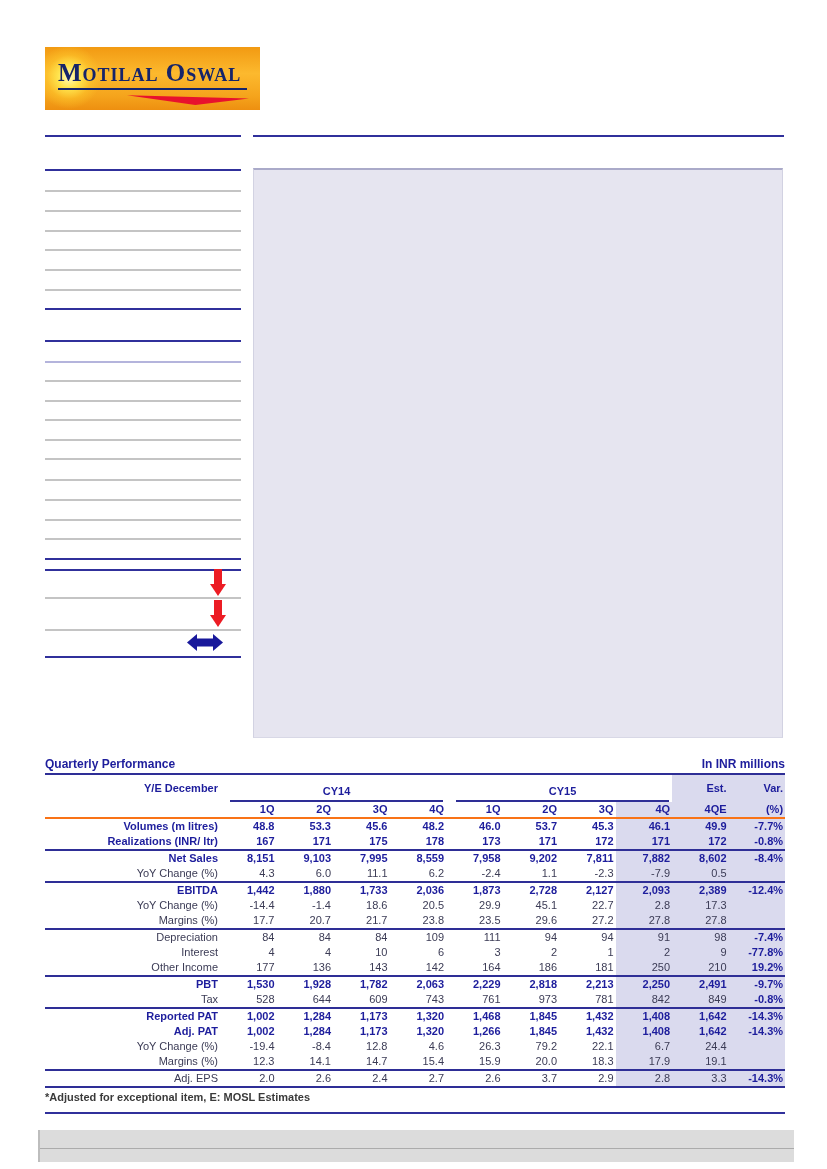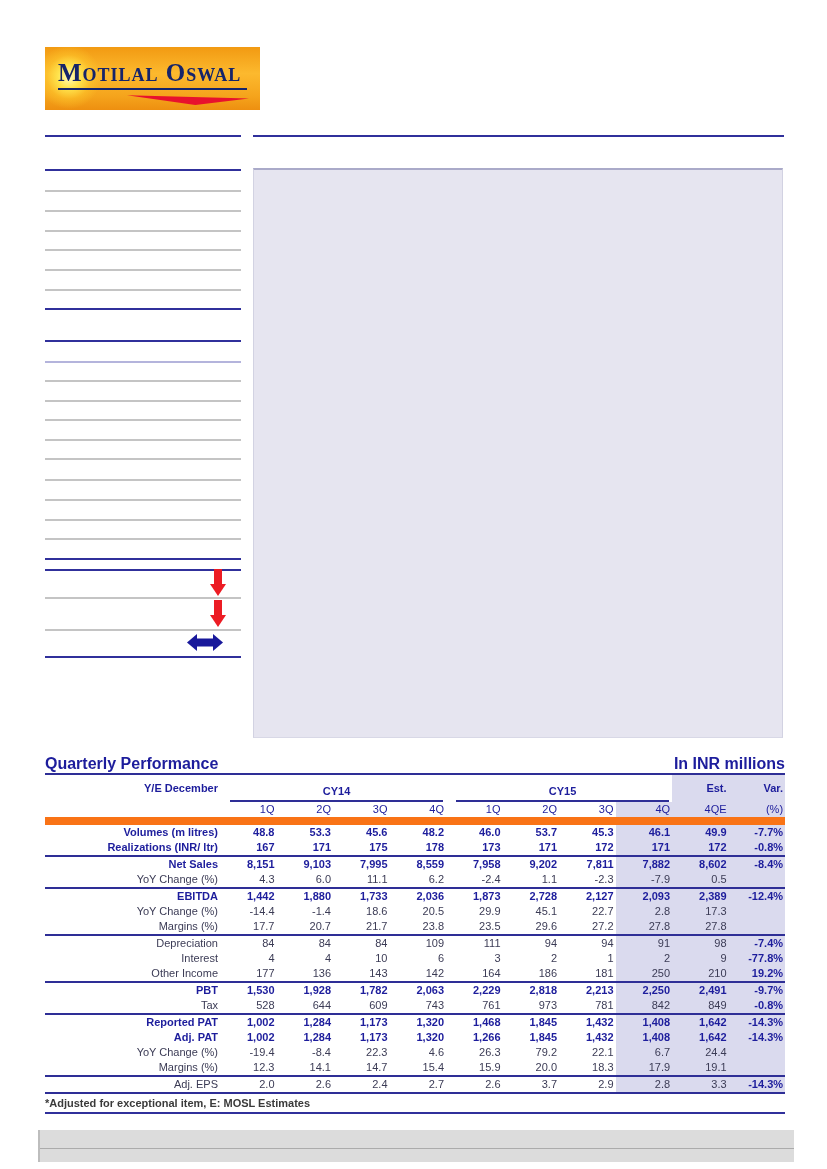--- a/index.html
+++ b/index.html
@@ -34,30 +34,30 @@
 
   
   .chart-box{position:absolute;left:253px;top:168px;width:530px;height:570px;
         background:#e6e5f0;border-top:2px solid #aaaac9;border-left:1px solid #d2d2e2;
         border-right:1px solid #d2d2e2;border-bottom:1px solid #d8d8e6;box-sizing:border-box;}
 
   
   .table-section{position:absolute;left:45px;top:756px;width:740px;}
   .tbl-titlebar{display:flex;justify-content:space-between;align-items:flex-end;
         height:15px;margin-bottom:2px;}
-  .tbl-title,.tbl-units{color:#1d1d9c;font-weight:bold;font-size:16px;line-height:14px;}
+  .tbl-title,.tbl-units{color:#1d1d9c;font-weight:bold;font-size:12px;line-height:14px;}
   table.fin{border-collapse:collapse;table-layout:fixed;width:740px;font-size:11px;
         color:#3b3b55;border-top:2px solid #2e2e96;border-bottom:2px solid #2e2e96;}
   table.fin td{height:15px;line-height:15px;padding:0 2px 0 0;text-align:right;
         white-space:nowrap;overflow:hidden;}
   td.lbl{text-align:left;padding-left:0;}
   tr.ghead td{color:#1d1d9c;font-weight:bold;height:17px;line-height:17px;}
   tr.ghead td.grp{padding:0;}
   .gspan{border-bottom:2px solid #2e2e96;margin:8px 3px 0 10px;text-align:center;}
-  tr.qrow td{color:#1d1d9c;font-weight:normal;border-bottom:8px solid #f97316;}
+  tr.qrow td{color:#1d1d9c;font-weight:bold;border-bottom:2px solid #f97316;}
   tr.sep td{border-top:2px solid #2e2e96;}
   tr.bold td{color:#1d1d9c;font-weight:bold;}
   tr.indent td.lbl{padding-left:15px;}
   td.hl{background:#dadaee;}
   td.var{color:#1d1d9c;font-weight:bold;}
   .footnote{margin-top:3px;font-size:11px;font-weight:bold;color:#3a3a3a;}
 
   
   .rule-bottom{left:45px;top:1112px;width:740px;}
   .footer-bar{position:absolute;left:38px;top:1130px;width:754px;height:32px;
@@ -345,21 +345,21 @@
             <td class="">1,845</td>
             <td class="">1,432</td>
             <td class="hl">1,408</td>
             <td class="hl">1,642</td>
             <td class="hl var">-14.3%</td>
           </tr>
           <tr class="indent ">
             <td class="lbl">YoY Change (%)</td>
             <td class="">-19.4</td>
             <td class="">-8.4</td>
-            <td class="">22.3</td>
+            <td class="">12.8</td>
             <td class="">4.6</td>
             <td class="">26.3</td>
             <td class="">79.2</td>
             <td class="">22.1</td>
             <td class="hl">6.7</td>
             <td class="hl">24.4</td>
             <td class="hl var"></td>
           </tr>
           <tr class="indent ">
             <td class="lbl">Margins (%)</td>

